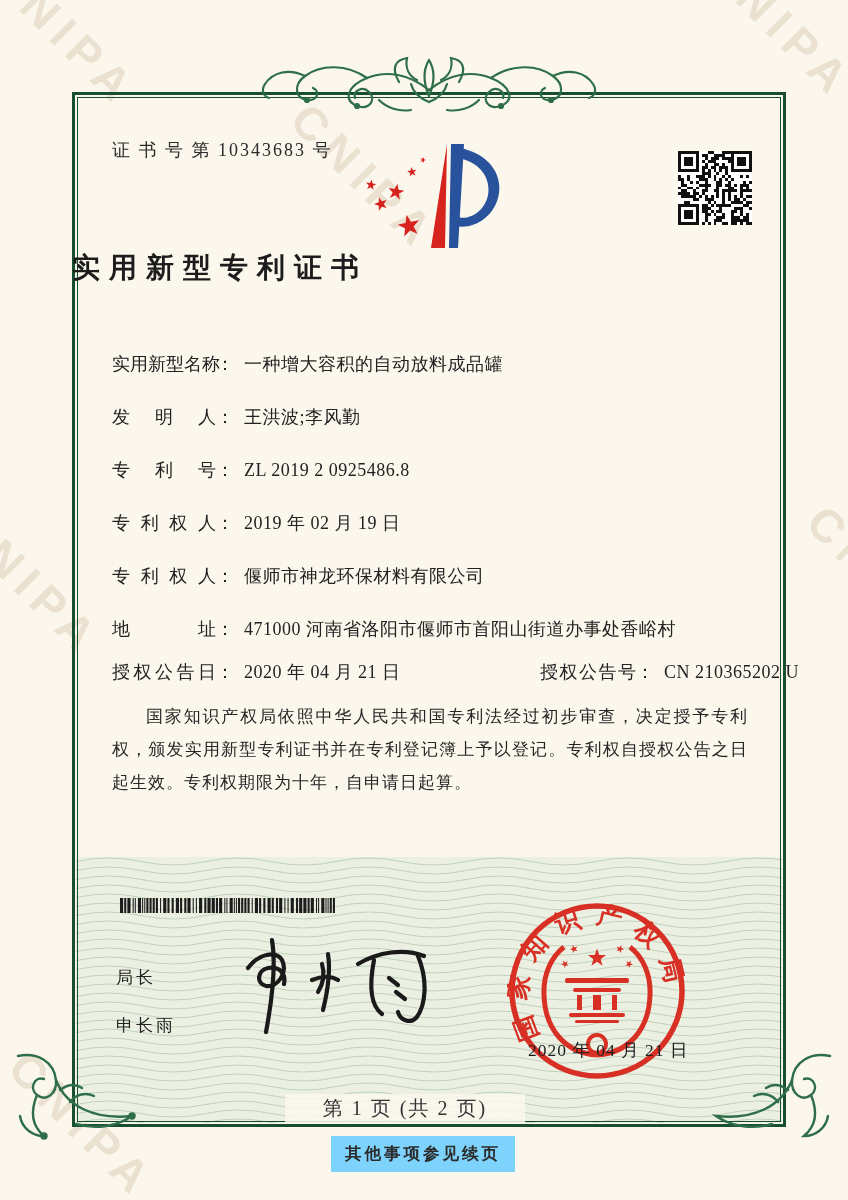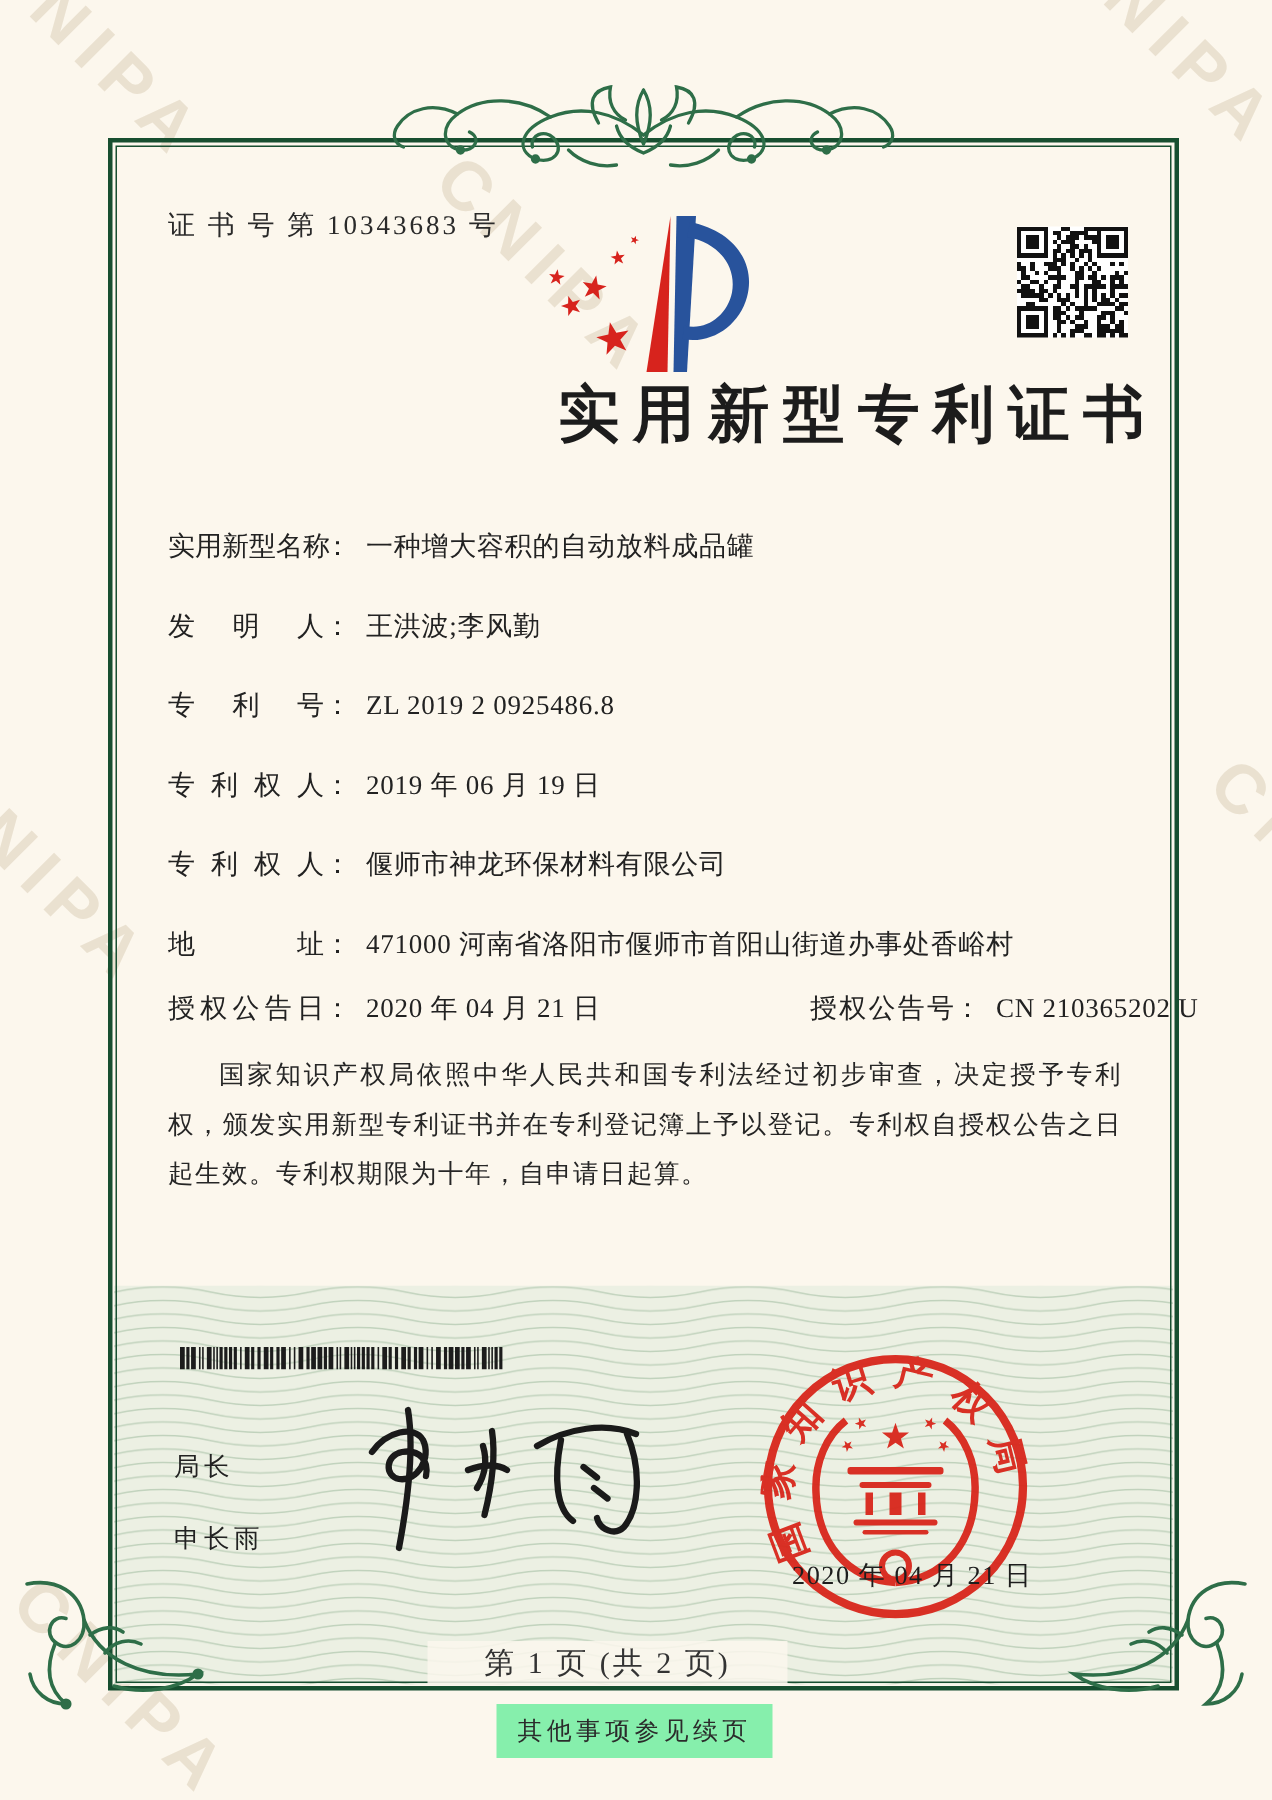--- a/index.html
+++ b/index.html
@@ -20,22 +20,22 @@
   
   .waves{position:absolute;left:76px;top:857px;width:706px;height:266px;z-index:2;}
 
   .orn{position:absolute;z-index:4;}
 
   
   .cert-no{position:absolute;left:112px;top:138px;font-size:18px;letter-spacing:2px;
            color:#2a2a2a;z-index:5;}
   .logo{position:absolute;left:352px;top:138px;width:150px;height:112px;z-index:5;}
   .qr{position:absolute;left:678px;top:151px;width:74px;height:74px;z-index:5;background:#fff;}
-  .title{position:absolute;left:72px;top:249px;width:700px;text-align:right;
-         font-size:41px;font-weight:600;letter-spacing:9px;color:#1c1c1c;z-index:5;}
+  .title{position:absolute;left:72px;top:249px;width:700px;text-align:left;
+         font-size:28px;font-weight:600;letter-spacing:9px;color:#1c1c1c;z-index:5;}
 
   
   .frow{position:absolute;left:112px;width:640px;font-size:18px;color:#222;z-index:5;
         white-space:nowrap;}
   .flabel{display:inline-block;width:104px;text-align:justify;text-align-last:justify;}
   .fcolon{display:inline-block;margin-right:10px;}
   .fvalue{letter-spacing:0.5px;}
   .grant2{position:absolute;left:428px;top:0;}
 
   
@@ -47,22 +47,22 @@
   .barcode{position:absolute;left:120px;top:898px;width:216px;height:15px;z-index:5;}
   .director{position:absolute;left:116px;font-family:Liberation Sans, sans-serif;
             font-size:17px;letter-spacing:3px;color:#222;z-index:5;}
   .sig{position:absolute;left:226px;top:934px;width:218px;height:104px;z-index:6;}
   .seal{position:absolute;left:507px;top:901px;width:180px;height:180px;z-index:5;opacity:.94;}
   .seal-date{position:absolute;left:528px;top:1038px;font-size:17.5px;letter-spacing:1px;
              color:#1d1d1d;z-index:6;white-space:nowrap;}
   .page-no{position:absolute;left:285px;top:1094px;width:240px;text-align:center;
            font-size:20px;color:#333;background:rgba(252,247,237,.85);z-index:5;
            letter-spacing:2px;padding:1px 0;}
-  .note{position:absolute;left:331px;top:1136px;background:#86efac;padding:7px 14px;
-        font-size:16.5px;letter-spacing:3px;color:#2b2b2b;z-index:5;}
+  .note{position:absolute;left:331px;top:1136px;background:#7dd3fc;padding:7px 14px;
+        font-size:16.5px;letter-spacing:3px;color:#2b2b2b;z-index:5;font-weight:bold;}
   .hidden-defs{position:absolute;width:0;height:0;}
 </style>
 </head>
 <body>
 
 <div class="page">
 
   <svg class="hidden-defs" aria-hidden="true">
     <defs>
       <polygon id="star" points="0,-10 -2.35,-3.24 -9.51,-3.09 -3.8,1.24 -5.88,8.09 0,4 5.88,8.09 3.8,1.24 9.51,-3.09 2.35,-3.24"></polygon>
@@ -474,21 +474,21 @@
   <div class="frow" style="top:352px">
     <span class="flabel">实用新型名称</span><span class="fcolon">：</span><span class="fvalue">一种增大容积的自动放料成品罐</span>
   </div>
   <div class="frow" style="top:405px">
     <span class="flabel">发明人</span><span class="fcolon">：</span><span class="fvalue">王洪波;李风勤</span>
   </div>
   <div class="frow" style="top:458px">
     <span class="flabel">专利号</span><span class="fcolon">：</span><span class="fvalue">ZL 2019 2 0925486.8</span>
   </div>
   <div class="frow" style="top:511px">
-    <span class="flabel">专利权人</span><span class="fcolon">：</span><span class="fvalue">2019 年 06 月 19 日</span>
+    <span class="flabel">专利权人</span><span class="fcolon">：</span><span class="fvalue">2019 年 02 月 19 日</span>
   </div>
   <div class="frow" style="top:564px">
     <span class="flabel">专利权人</span><span class="fcolon">：</span><span class="fvalue">偃师市神龙环保材料有限公司</span>
   </div>
   <div class="frow" style="top:617px">
     <span class="flabel">地址</span><span class="fcolon">：</span><span class="fvalue">471000 河南省洛阳市偃师市首阳山街道办事处香峪村</span>
   </div>
   <div class="frow" style="top:660px">
     <span class="flabel">授权公告日</span><span class="fcolon">：</span><span class="fvalue">2020 年 04 月 21 日</span>
     <span class="grant2">

